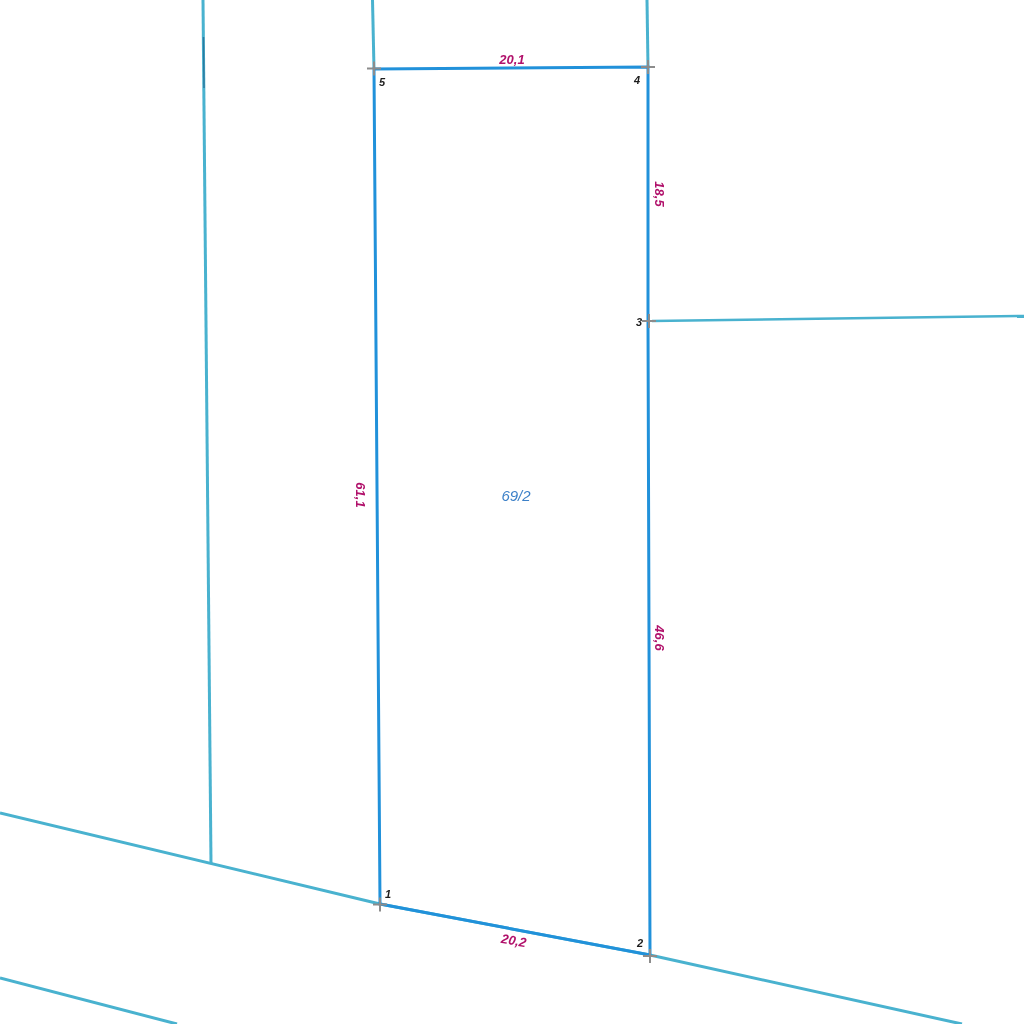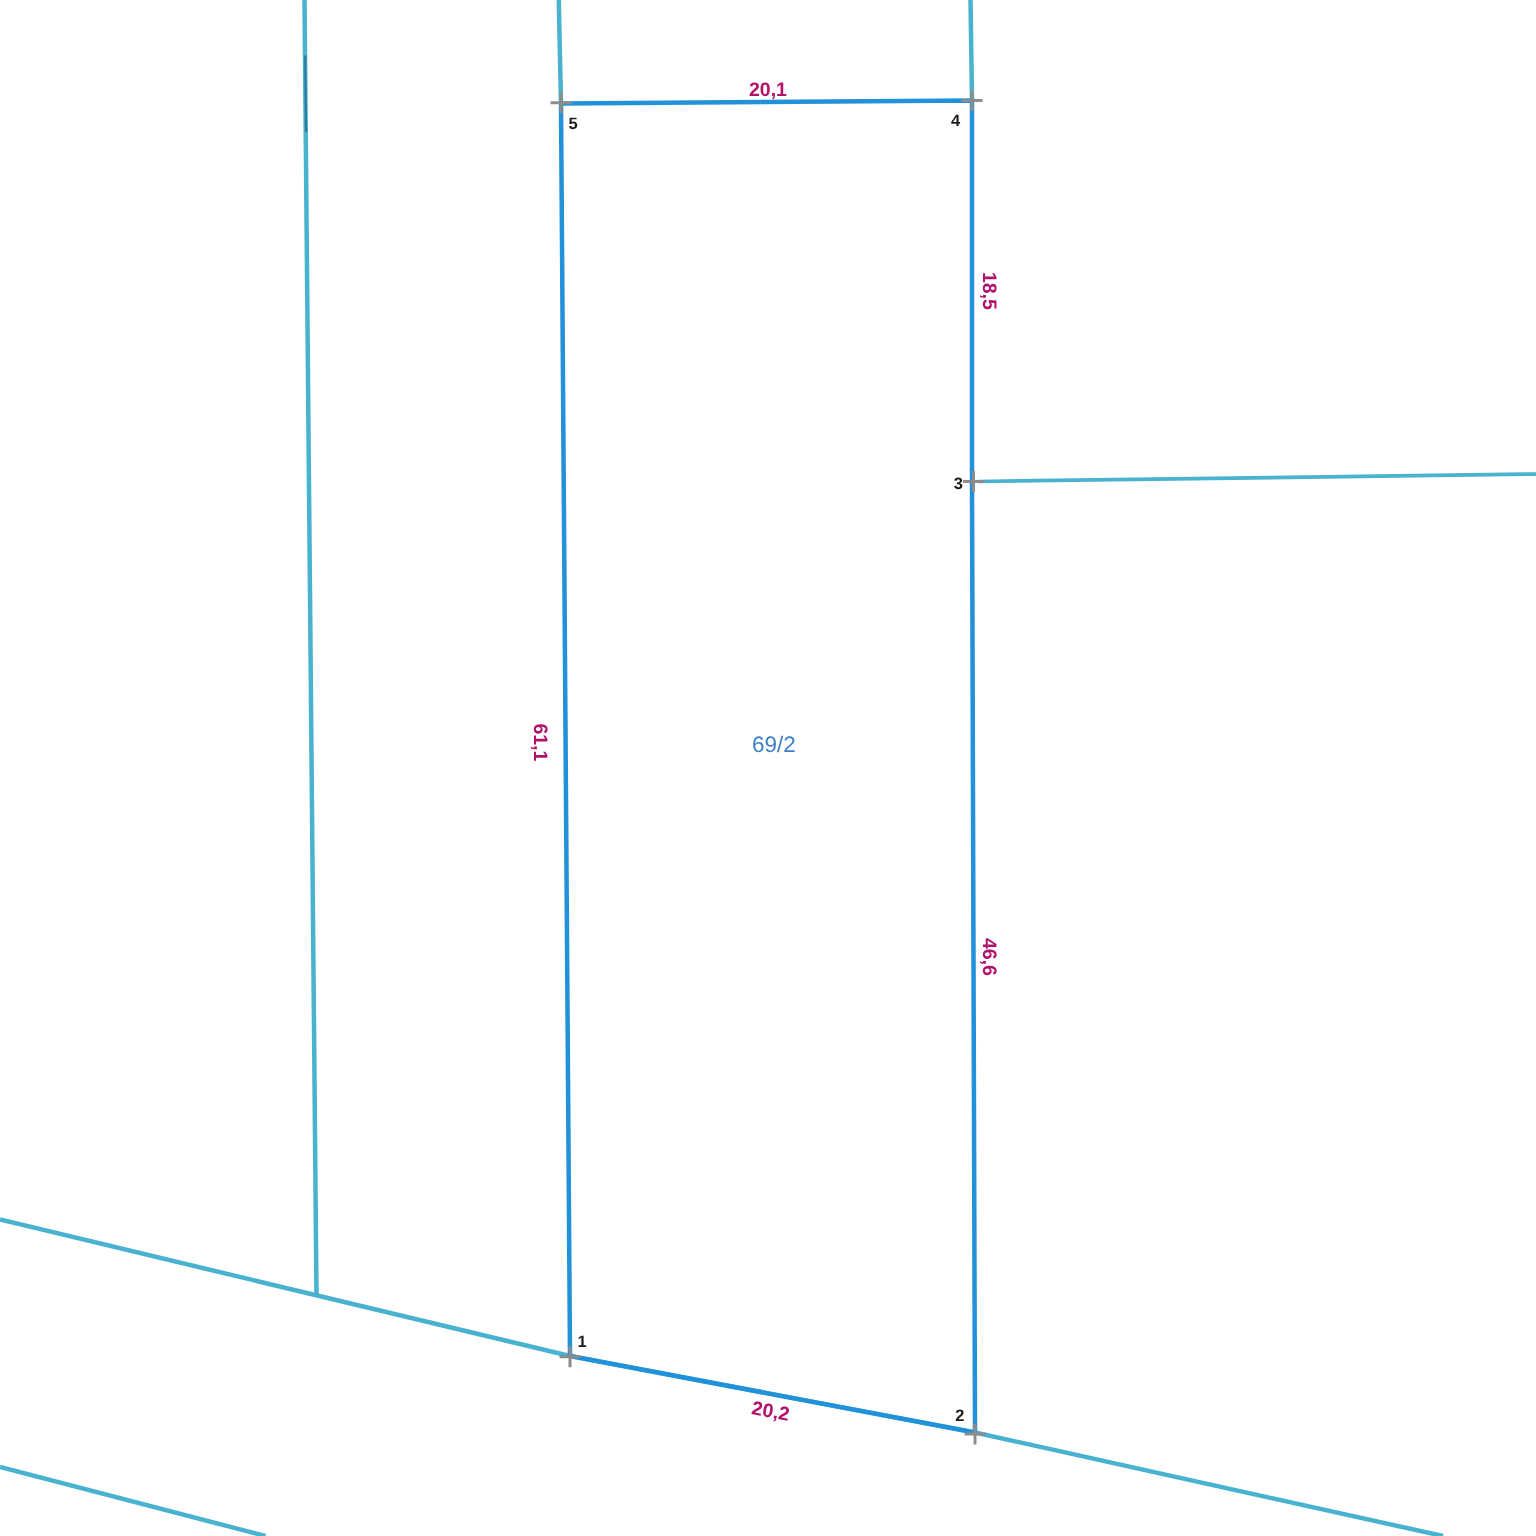--- a/index.html
+++ b/index.html
@@ -1,21 +1,21 @@
 <!DOCTYPE html>
 <html><head>
 <meta charset="utf-8">
 <style>
   html, body {
     margin: 0; padding: 0;
     width: 1024px; height: 1024px;
     background: #ffffff;
     overflow: hidden;
   }
-  #map-wrap { position: relative; width: 1024px; height: 728px; }
+  #map-wrap { position: relative; width: 1024px; height: 728px; font-style: italic; }
   svg { display: block; }
   svg text { font-family: "Liberation Sans", sans-serif; }
   .dim-label  { font-size: 13px; font-weight: bold; }
   .vtx-label  { font-size: 11px; font-weight: bold; }
   .parcel-label { font-size: 15px; font-weight: normal; }
 </style>
 </head>
 <body>
 
 <div id="map-wrap">

